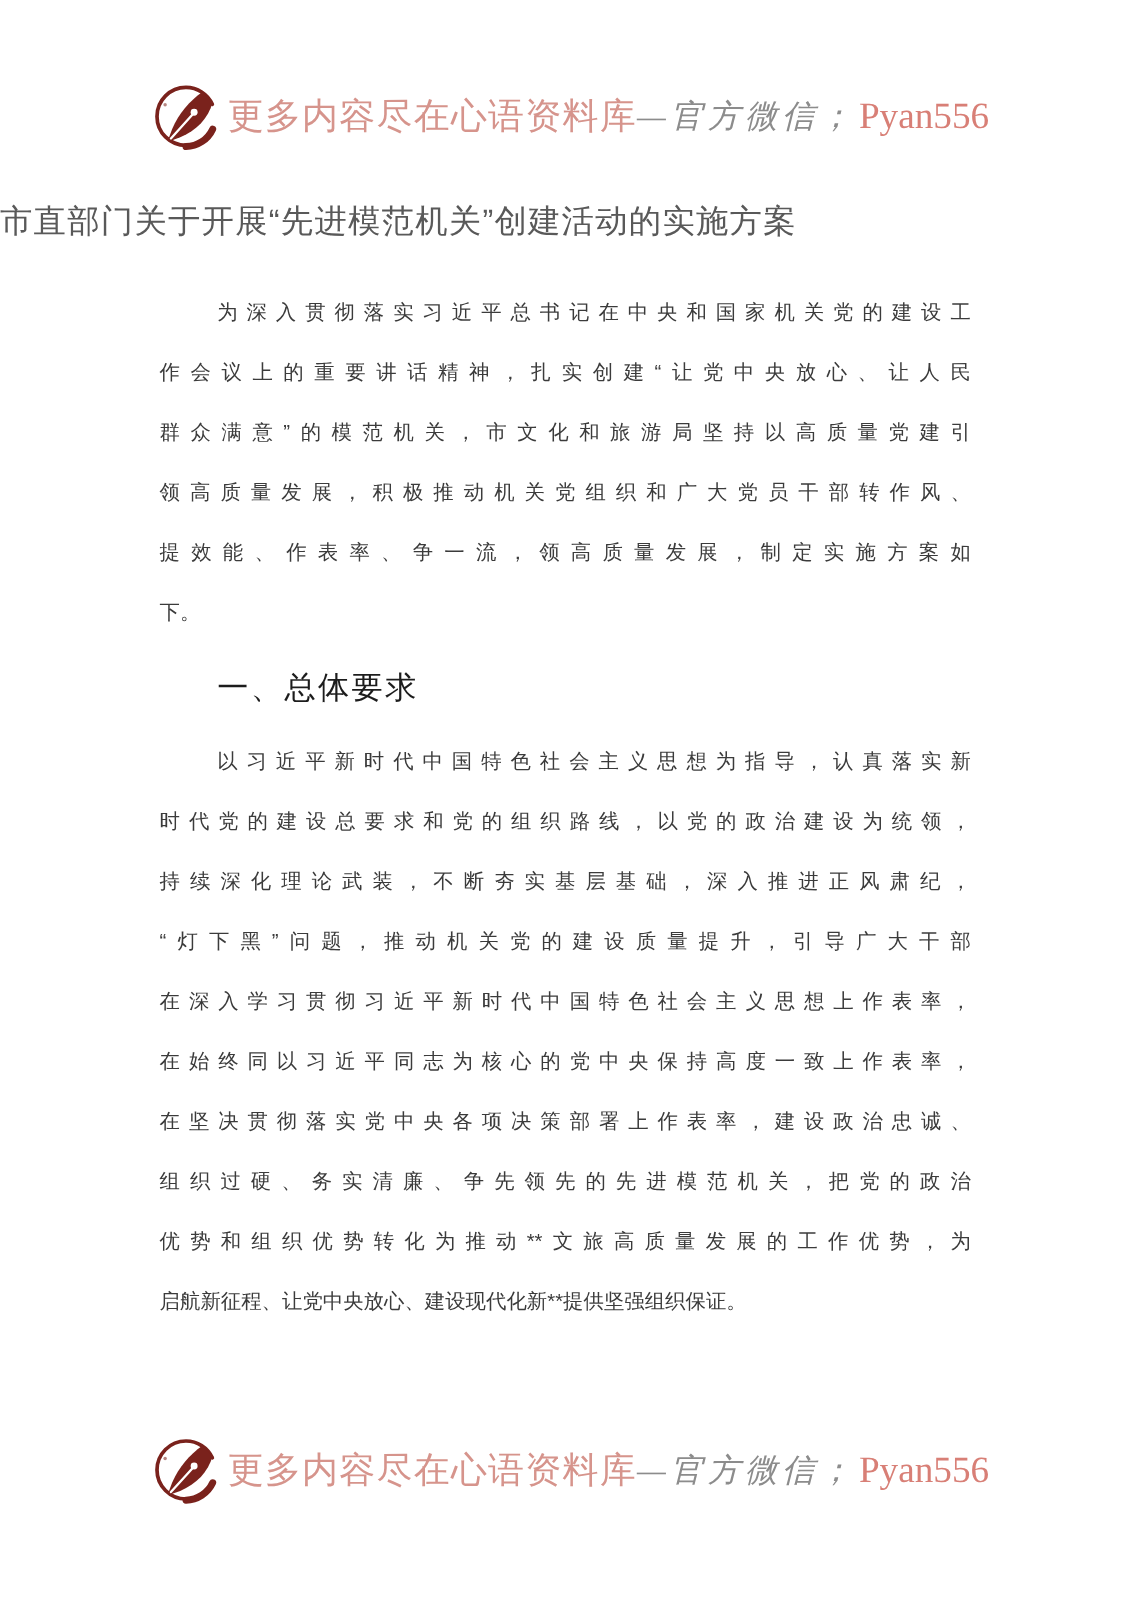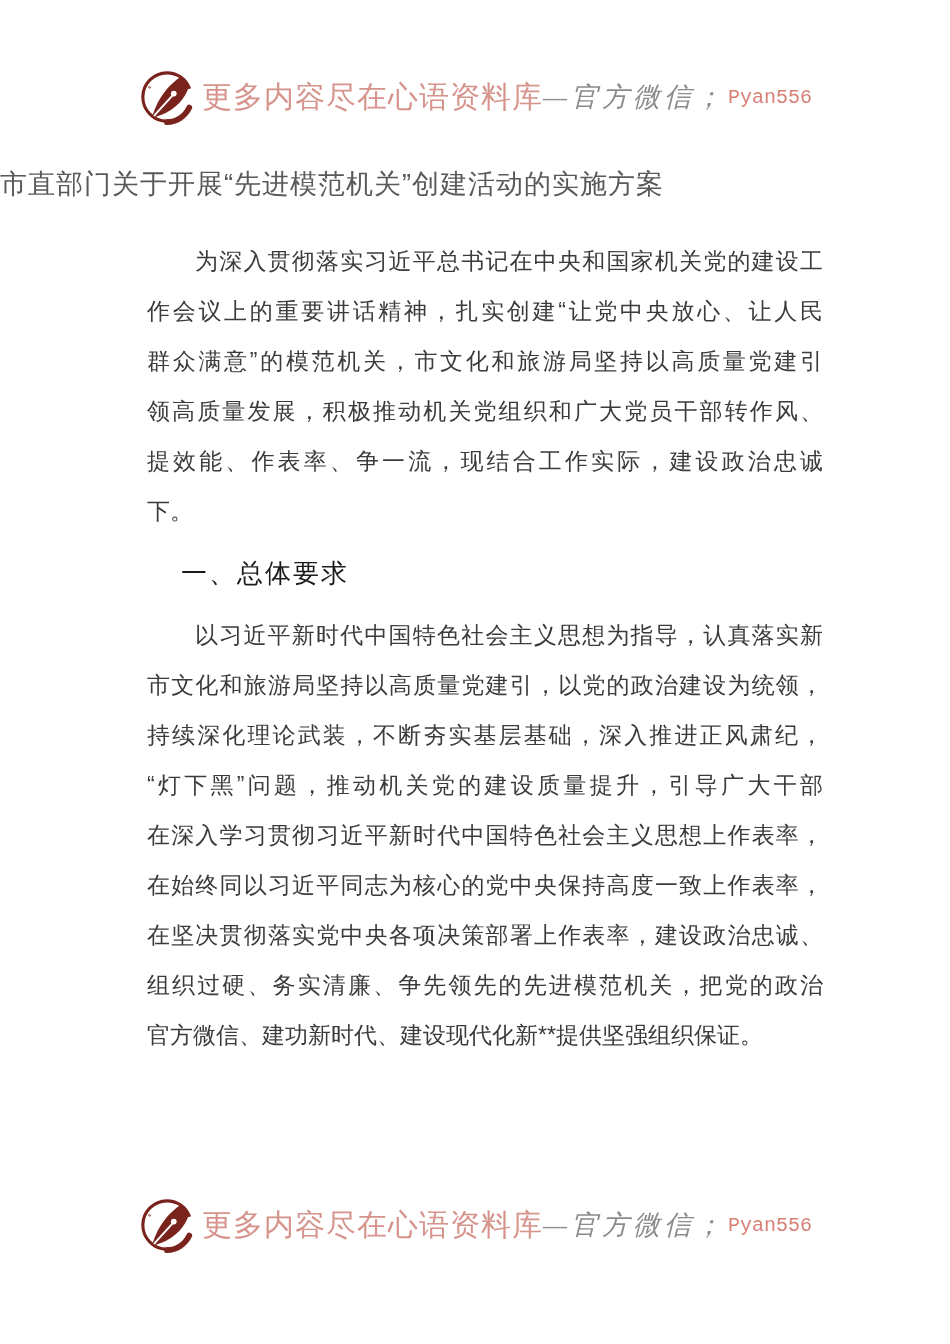--- a/index.html
+++ b/index.html
@@ -45,42 +45,42 @@
     color: var(--brand-salmon, #d6948c);
   }
   .wm-label {
     font-family: "Liberation Serif", serif;
     font-size: 27px;
     letter-spacing: 4px;
     color: var(--label-gray, #8c8c8c);
     font-style: italic;
   }
   .wm-id {
-    font-family: Liberation Mono, monospace;
-    font-size: 20px;
+    font-family: Liberation Serif, serif;
+    font-size: 31px;
     color: var(--wechat-id-red, #d87f76);
     margin-left: 2px;
   }
 
   
   .doc-title {
     position: absolute;
     top: 166px;
     left: 0;
     width: 100%;
     text-align: left;
     font-size: 27px;
     letter-spacing: 1px;
     color: var(--title-gray, #595959);
   }
   .para {
     position: absolute;
-    left: 147px;
+    left: 133px;
     width: 676px;
-    font-size: 23px;
+    font-size: 17px;
     color: var(--body-text, #3b3b3b);
   }
   .para-1 { top: 236px; }
   .para-2 { top: 610px; }
   .line {
     height: 50px;
     line-height: 50px;
     text-align: justify;
     text-align-last: justify;
   }
@@ -123,36 +123,37 @@
     <span class="wm-id">Pyan556</span>
   </div>
 
   <div class="doc-title">市直部门关于开展“先进模范机关”创建活动的实施方案</div>
 
   <div class="para para-1">
       <div class="line">为深入贯彻落实习近平总书记在中央和国家机关党的建设工</div>
       <div class="line">作会议上的重要讲话精神，扎实创建“让党中央放心、让人民</div>
       <div class="line">群众满意”的模范机关，市文化和旅游局坚持以高质量党建引</div>
       <div class="line">领高质量发展，积极推动机关党组织和广大党员干部转作风、</div>
-      <div class="line">提效能、作表率、争一流，现结合工作实际，建设政治忠诚</div>
+      <div class="line">提效能、作表率、争一流，领高质量发展，制定实施方案如</div>
       <div class="line">下。</div>
     </div>
 
   <div class="section-heading">一、总体要求</div>
 
   <div class="para para-2">
       <div class="line">以习近平新时代中国特色社会主义思想为指导，认真落实新</div>
-      <div class="line">市文化和旅游局坚持以高质量党建引，以党的政治建设为统领，</div>
+      <div class="line">时代党的建设总要求和党的组织路线，以党的政治建设为统领，</div>
       <div class="line">持续深化理论武装，不断夯实基层基础，深入推进正风肃纪，</div>
       <div class="line">“灯下黑”问题，推动机关党的建设质量提升，引导广大干部</div>
       <div class="line">在深入学习贯彻习近平新时代中国特色社会主义思想上作表率，</div>
       <div class="line">在始终同以习近平同志为核心的党中央保持高度一致上作表率，</div>
       <div class="line">在坚决贯彻落实党中央各项决策部署上作表率，建设政治忠诚、</div>
       <div class="line">组织过硬、务实清廉、争先领先的先进模范机关，把党的政治</div>
-      <div class="line">官方微信、建功新时代、建设现代化新**提供坚强组织保证。</div>
+      <div class="line">优势和组织优势转化为推动**文旅高质量发展的工作优势，为</div>
+      <div class="line">启航新征程、让党中央放心、建设现代化新**提供坚强组织保证。</div>
     </div>
 
   <div class="watermark wm-footer">
     <span class="logo">
       <svg viewBox="0 0 60 60" xmlns="http://www.w3.org/2000/svg">
         <circle cx="30" cy="30" r="25" fill="none" stroke="currentColor" stroke-width="3.2" stroke-dasharray="132 26" stroke-dashoffset="-14" stroke-linecap="round"></circle>
         <path d="M30 56 a26 26 0 0 0 23 -15" fill="none" stroke="currentColor" stroke-width="6" stroke-linecap="round"></path>
         <path d="M44 9 L53 18 C49 32 39 42 25 48 L17 51 C15.5 51.5 14.5 50.5 15 49 L18 41 C24 27 33 17 44 9 Z" fill="currentColor"></path>
         <path d="M17 49 L36 28" stroke="#ffffff" stroke-width="2" stroke-linecap="round" fill="none"></path>
         <circle cx="37" cy="26.5" r="3" fill="#ffffff"></circle>

